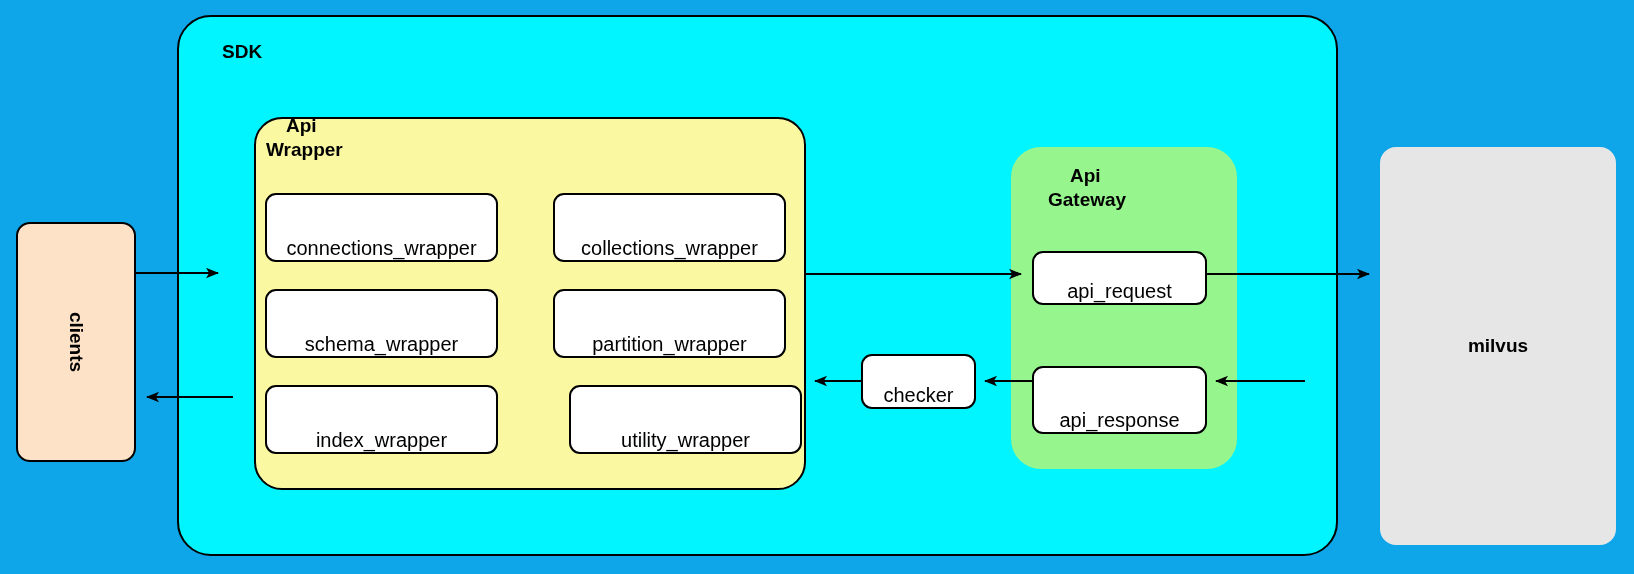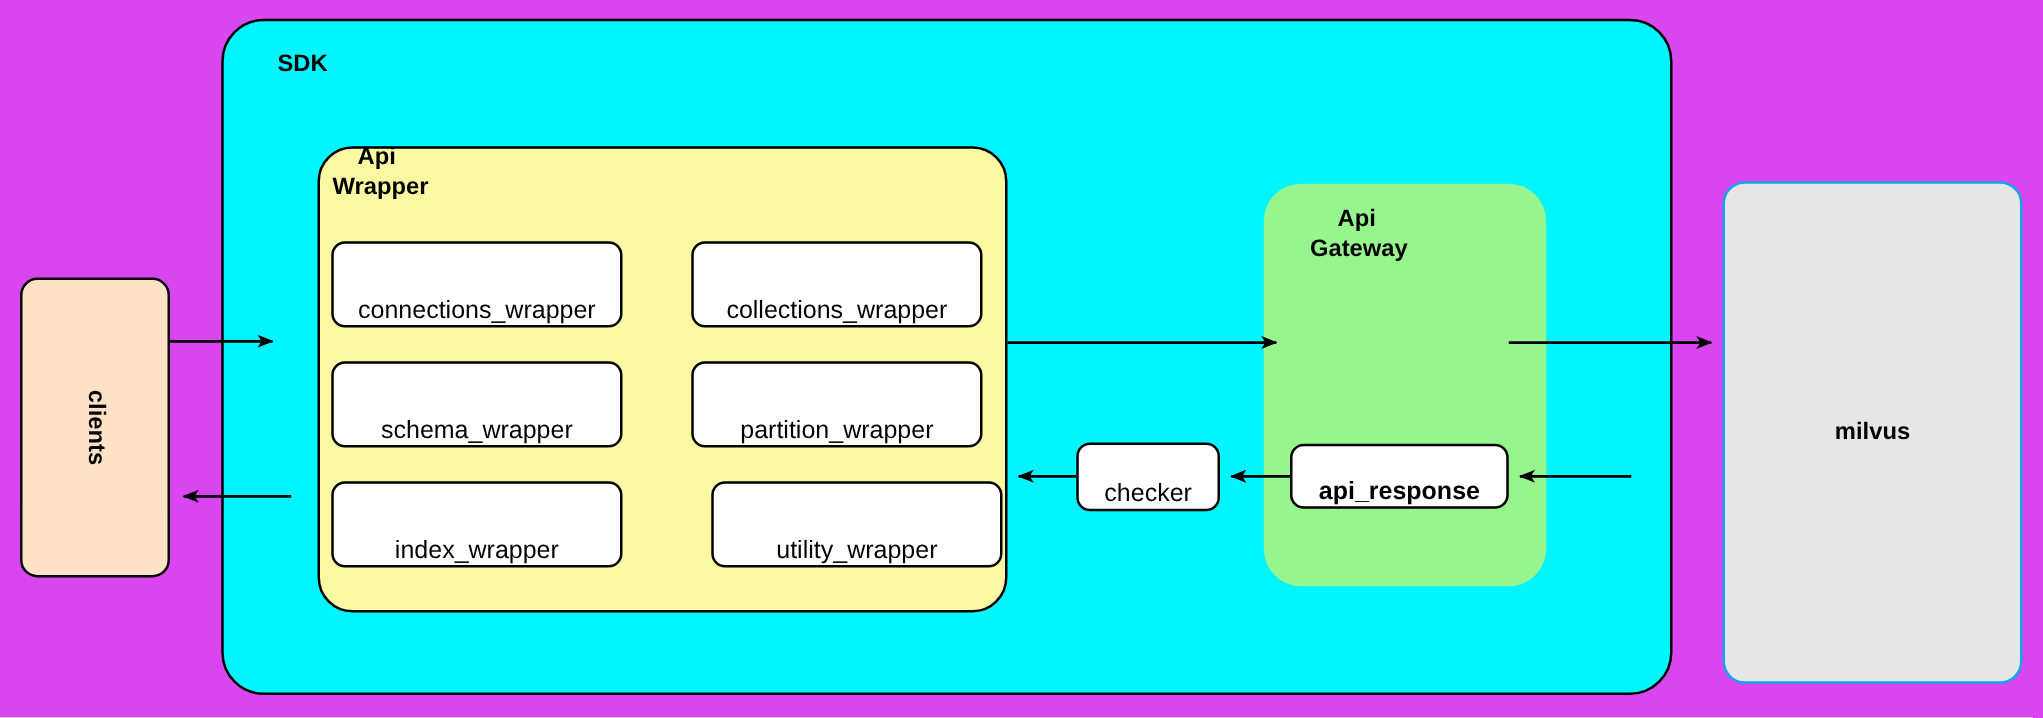--- a/index.html
+++ b/index.html
@@ -7,21 +7,21 @@
     padding: 0;
     background: #ffffff;
   }
   body {
     font-family: "Liberation Sans", sans-serif;
   }
   #canvas {
     position: relative;
     width: 1634px;
     height: 574px;
-    background: #d946ef;
+    background: #0ea5e9;
     overflow: hidden;
   }
   .box {
     position: absolute;
     box-sizing: border-box;
     display: flex;
     align-items: center;
     justify-content: center;
     text-align: center;
     color: #000000;
@@ -135,22 +135,25 @@
   </div>
 
   <div class="box node-milvus" style="left:1378px; top:145px; width:240px; height:402px;">
     <span>milvus</span>
   </div>
 
   <div class="box node" style="left:861px; top:354px; width:115px; height:55px;">
     <span>checker</span>
   </div>
 
+  <div class="box node" style="left:1032px; top:251px; width:175px; height:54px;">
+    <span>api_request</span>
+  </div>
 
-  <div class="box node" style="left:1032px; top:355px; width:175px; height:52px;font-weight:bold;">
+  <div class="box node" style="left:1032px; top:366px; width:175px; height:68px;">
     <span>api_response</span>
   </div>
 
   <div class="conn" style="left:0; top:0; width:1634px; height:574px;">
     <svg width="1634" height="574" viewBox="0 0 1634 574">
       <defs>
         <marker id="ah-r" markerWidth="13" markerHeight="11" refX="12" refY="5.5" orient="auto" markerUnits="userSpaceOnUse">
           <path d="M0,0.3 L13,5.5 L0,10.7 L3.2,5.5 Z" fill="#000000"></path>
         </marker>
         <marker id="ah-l" markerWidth="13" markerHeight="11" refX="12" refY="5.5" orient="auto" markerUnits="userSpaceOnUse">

